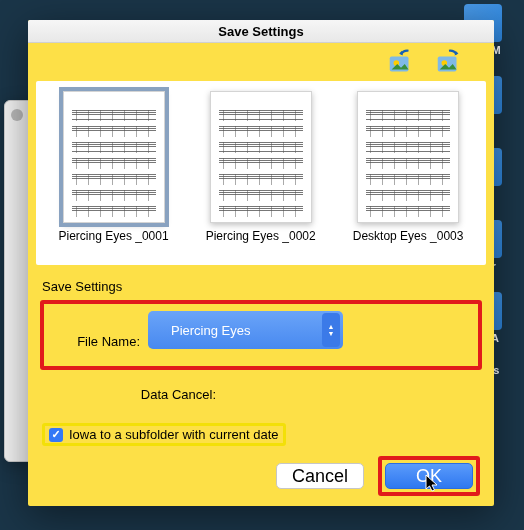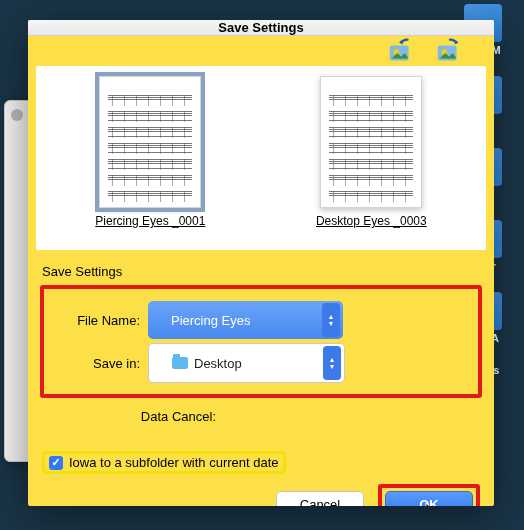--- a/index.html
+++ b/index.html
@@ -64,21 +64,20 @@
   .tool-icon svg { width: 30px; height: 30px; display: block; }
   .preview-strip {
     background: #fff;
     margin: 0 8px;
     flex: 0 0 170px;
     display: flex;
     justify-content: space-around;
     align-items: flex-start;
     padding: 10px 4px 4px;
     border-radius: 2px;
-    text-decoration: underline;
   }
   .preview-item {
     display: flex;
     flex-direction: column;
     align-items: center;
     gap: 6px;
     font-size: 12px;
   }
   .page-thumb {
     width: 100px; height: 130px;
@@ -97,21 +96,21 @@
   .settings-area {
     flex: 1;
     padding: 8px 12px 0;
   }
   .group-label {
     font-size: 13px;
     margin: 6px 2px;
   }
   .form-row {
     display: flex;
-    align-items: center;
+    align-items: flex-end;
     height: 28px;
     margin: 15px 0;
   }
   .form-label {
     width: 170px;
     text-align: right;
     padding-right: 8px;
     font-size: 13px;
   }
   .control {
@@ -175,35 +174,34 @@
     display: flex;
     justify-content: flex-end;
     gap: 14px;
     padding: 4px 14px 10px;
     align-items: center;
   }
   .btn {
     width: 86px; height: 24px;
     border-radius: 5px;
     display:flex; align-items:center; justify-content:center;
-    font-size: 13px;
+    font-size: 18px;
     border: 1px solid #c6c6c6;
     background: #fff;
   }
   .btn-primary {
     background: linear-gradient(#5a9bfb,#2f78f0);
     border-color: #2a6de0;
     color: #fff;
     position: relative;
   }
   .hl-red-btn {
     border: 4px solid #e11b1b;
     padding: 3px;
     border-radius: 3px;
-    font-weight: bold;
   }
   .cursor {
     position: absolute;
     left: 50%; top: 50%;
     transform: translate(-4px,-2px);
     pointer-events: none;
   }
   .behind-window {
     position:absolute; left:4px; top:100px; width:30px; height:360px;
     background:#f4f4f4; border-radius:6px; border:1px solid #ccc;
@@ -289,40 +287,47 @@
             <div class="staff"></div>
             <div class="staff"></div>
             <div class="staff"></div>
             <div class="staff"></div>
             <div class="staff"></div>
             <div class="staff"></div>
             <div class="staff"></div>
             <div class="staff"></div>
           </div>
       </div>
+      <span>Piercing Eyes _0002</span>
+    </div>
+    <div class="preview-item">
+      <div class="page-thumb">
+        <div class="lines">
+            <div class="staff"></div>
+            <div class="staff"></div>
+            <div class="staff"></div>
+            <div class="staff"></div>
+            <div class="staff"></div>
+            <div class="staff"></div>
+            <div class="staff"></div>
+            <div class="staff"></div>
+          </div>
+      </div>
       <span>Desktop Eyes _0003</span>
     </div>
   </div>
 
   <div class="settings-area">
     <div class="group-label">Save Settings</div>
 
     <div class="hl-red">
       <div class="form-row">
         <div class="form-label" style="width:92px">File Name:</div>
         <div class="control combo-blue">
           <span>Piercing Eyes</span>
-          <span class="arrows">▲<br>▼</span>
-        </div>
-      </div>
-      <div class="form-row">
-        <div class="form-label" style="width:92px">Save in:</div>
-        <div class="control select-white">
-          <span class="folder-icon"></span>
-          <span>Desktop</span>
           <span class="arrows">▲<br>▼</span>
         </div>
       </div>
     </div>
 
     <div class="form-row" style="margin-top:4px">
       <div class="form-label" style="width:176px">Data Cancel:</div>
     </div>
 
     <div class="hl-yellow">

